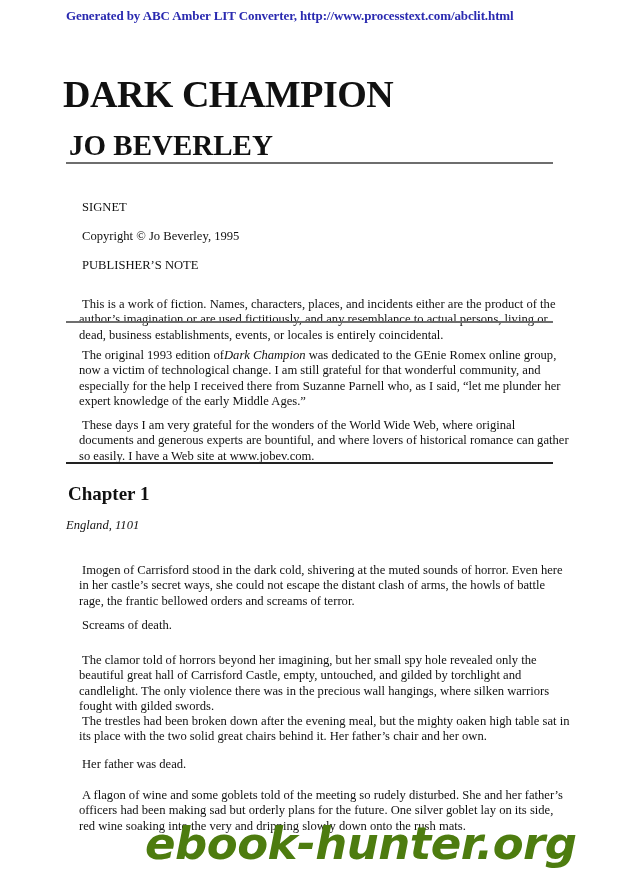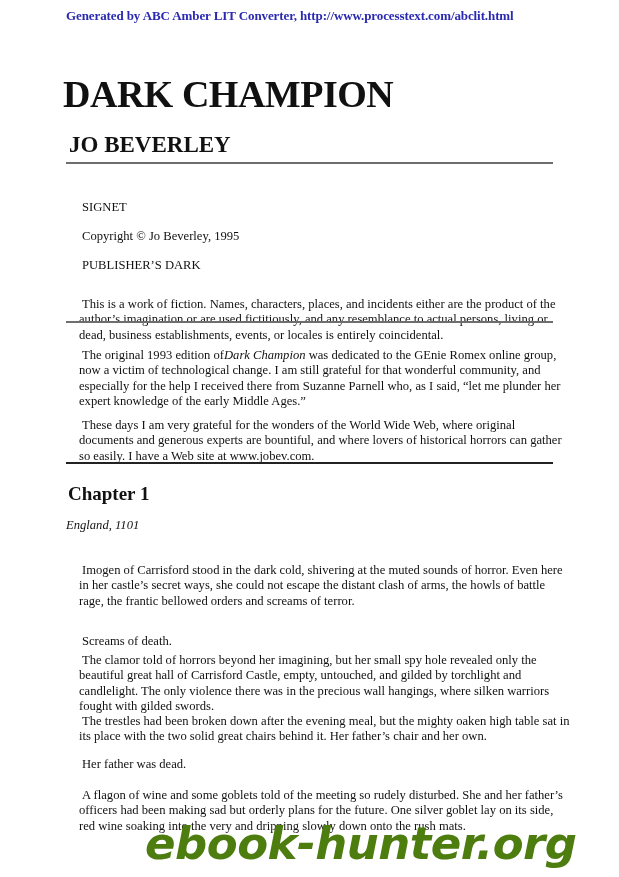--- a/index.html
+++ b/index.html
@@ -1,51 +1,51 @@
 <!DOCTYPE html>
 <html><head>
 <meta charset="utf-8">
 <style>
   html, body { margin: 0; padding: 0; background: #ffffff; }
   body { width: 619px; height: 877px; position: relative; overflow: hidden;
          font-family: "Liberation Serif", "DejaVu Serif", serif; color: #111; }
   .gen { position: absolute; left: 66px; top: 8px; font-size: 13px; font-weight: bold; color: #2a2ab0; letter-spacing: -0.1px; }
   h1.title { position: absolute; left: 63px; top: 72px; margin: 0; font-size: 38px; font-weight: bold; letter-spacing: -0.5px; line-height: 44px; }
-  h2.author { position: absolute; left: 69px; top: 131px; margin: 0; font-size: 23px; font-weight: bold; line-height: 28px; }
+  h2.author { position: absolute; left: 69px; top: 131px; margin: 0; font-size: 29px; font-weight: bold; line-height: 28px; }
   .rule { position: absolute; left: 66px; width: 487px; height: 2px; background: #6e6e6e; }
   .rule.dark { background: #222; height: 1.5px; }
   .p { position: absolute; left: 63px; width: 492px; font-size: 12.6px; line-height: 15.4px; margin: 16px; }
   .p.single { left: 66px; }
   .p em { font-style: italic; }
   .chap { position: absolute; left: 68px; top: 483px; margin: 0; font-size: 19px; font-weight: bold; }
   .loc { position: absolute; left: 66px; top: 518px; font-size: 12.6px; font-style: italic; }
   .watermark { position: absolute; left: 145px; top: 816px; font-family: "DejaVu Sans", sans-serif; font-weight: bold; font-size: 45px; color: #4d7c0f; letter-spacing: -0.5px; line-height: 56px; font-style: italic; }
 </style>
 </head>
 <body>
 
 <div class="gen">Generated by ABC Amber LIT Converter, http://www.processtext.com/abclit.html</div>
 
 <h1 class="title">DARK CHAMPION</h1>
 <h2 class="author">JO BEVERLEY</h2>
 <div class="rule" style="top:162px"></div>
 
 <p class="p single" style="top:184px">SIGNET</p>
 <p class="p single" style="top:213px">Copyright © Jo Beverley, 1995</p>
-<p class="p single" style="top:242px">PUBLISHER’S DARK</p>
+<p class="p single" style="top:242px">PUBLISHER’S NOTE</p>
 <p class="p" style="top:281px; text-indent:3px">This is a work of fiction. Names, characters, places, and incidents either are the product of the author’s imagination or are used fictitiously, and any resemblance to actual persons, living or dead, business establishments, events, or locales is entirely coincidental.</p>
 <div class="rule" style="top:321px"></div>
 
 <p class="p" style="top:332px; text-indent:3px"><span>The original 1993 edition of</span><em>Dark Champion</em><span> was dedicated to the GEnie Romex online group, now a victim of technological change. I am still grateful for that wonderful community, and especially for the help I received there from Suzanne Parnell who, as I said, “let me plunder her expert knowledge of the early Middle Ages.”</span></p>
-<p class="p" style="top:402px; text-indent:3px">These days I am very grateful for the wonders of the World Wide Web, where original documents and generous experts are bountiful, and where lovers of historical horrors can gather so easily. I have a Web site at www.jobev.com.</p>
+<p class="p" style="top:402px; text-indent:3px">These days I am very grateful for the wonders of the World Wide Web, where original documents and generous experts are bountiful, and where lovers of historical romance can gather so easily. I have a Web site at www.jobev.com.</p>
 <div class="rule dark" style="top:462px"></div>
 
 <h3 class="chap">Chapter 1</h3>
 <div class="loc">England, 1101</div>
 
 <p class="p" style="top:547px; text-indent:3px">Imogen of Carrisford stood in the dark cold, shivering at the muted sounds of horror. Even here in her castle’s secret ways, she could not escape the distant clash of arms, the howls of battle rage, the frantic bellowed orders and screams of terror.</p>
-<p class="p" style="top:618px; text-indent:3px">Screams of death.</p>
+<p class="p" style="top:602px; text-indent:3px">Screams of death.</p>
 <p class="p" style="top:637px; text-indent:3px">The clamor told of horrors beyond her imagining, but her small spy hole revealed only the beautiful great hall of Carrisford Castle, empty, untouched, and gilded by torchlight and candlelight. The only violence there was in the precious wall hangings, where silken warriors fought with gilded swords.</p>
 <p class="p" style="top:698px; text-indent:3px">The trestles had been broken down after the evening meal, but the mighty oaken high table sat in its place with the two solid great chairs behind it. Her father’s chair and her own.</p>
 <p class="p" style="top:741px; text-indent:3px">Her father was dead.</p>
 <p class="p" style="top:772px; text-indent:3px">A flagon of wine and some goblets told of the meeting so rudely disturbed. She and her father’s officers had been making sad but orderly plans for the future. One silver goblet lay on its side, red wine soaking into the very and dripping slowly down onto the rush mats.</p>
 
 <div class="watermark">ebook-hunter.org</div>
 
 </body></html>

